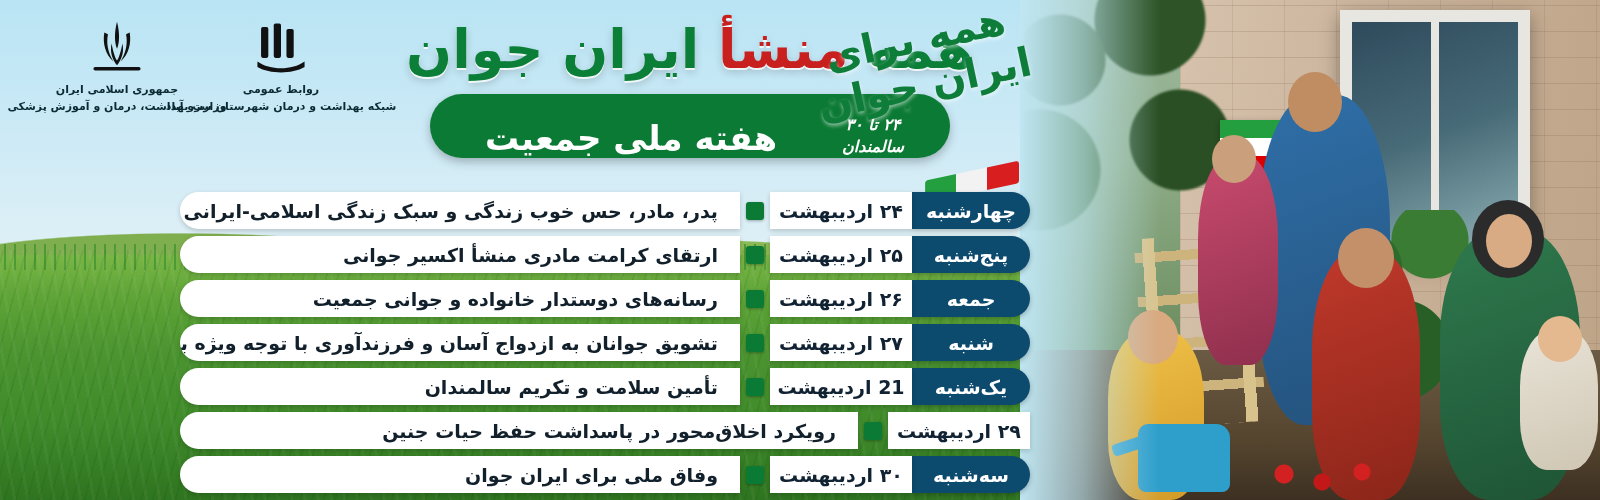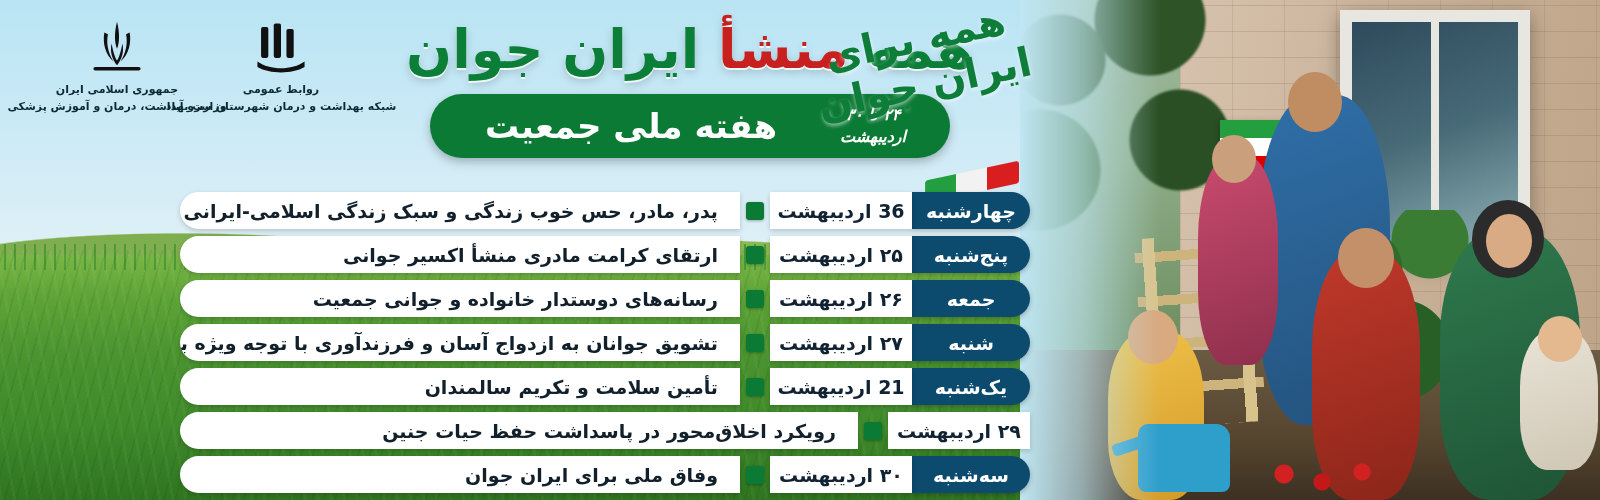--- a/index.html
+++ b/index.html
@@ -159,21 +159,21 @@
     font-size: 54px; font-weight: 700; color: #0c8a3e;
     letter-spacing: -1px; line-height: 1.25;
     text-shadow: 0 2px 0 rgba(255,255,255,.8), 0 4px 9px rgba(0,0,0,.18);
     direction: rtl;
   }
   .main-title .w-red { color: #c81f1f; }
   .main-title .w-green { color: #0b7f38; }
 
   .subtitle-row {
     margin: 10px auto 0; width: 520px; height: 64px;
-    display: flex; flex-direction: row-reverse; align-items: center;
+    display: flex; flex-direction: row-reverse; align-items: flex-end;
     background: #0b7a34; border-radius: 34px;
     box-shadow: 0 4px 10px rgba(0,0,0,.25);
     padding: 0 18px;
   }
   .subtitle-text {
     flex: 1; text-align: center; color: #ffffff; font-size: 34px; font-weight: 700;
     direction: rtl;
   }
   .subtitle-dates {
     width: 118px; color: #ffffff; font-size: 16px; font-weight: 700; line-height: 1.35;
@@ -320,35 +320,35 @@
       <span class="w-green">همه</span>
       <span class="w-red">منشأ</span>
       <span class="w-green">ایران</span>
       <span class="w-green">جوان</span>
     </div>
 
     <div class="subtitle-row">
       <div class="subtitle-text">هفته ملی جمعیت</div>
       <div class="subtitle-dates">
         <span>۲۴ تا ۳۰</span>
-        <span>اردیبهشت</span>
+        <span>سالمندان</span>
       </div>
     </div>
   </div>
 
   <div class="calligraphy">
     <div class="c-text">همه برای ایران جوان</div>
     <div class="c-flag"></div>
   </div>
 
   <div class="schedule">
 
     <div class="row">
       <div class="day-pill">چهارشنبه</div>
-      <div class="date-pill">36 اردیبهشت</div>
+      <div class="date-pill">۲۴ اردیبهشت</div>
       <div class="bullet"></div>
       <div class="topic-pill">پدر، مادر، حس خوب زندگی و سبک زندگی اسلامی-ایرانی</div>
     </div>
 
     <div class="row">
       <div class="day-pill">پنج‌شنبه</div>
       <div class="date-pill">۲۵ اردیبهشت</div>
       <div class="bullet"></div>
       <div class="topic-pill">ارتقای کرامت مادری منشأ اکسیر جوانی</div>
     </div>

